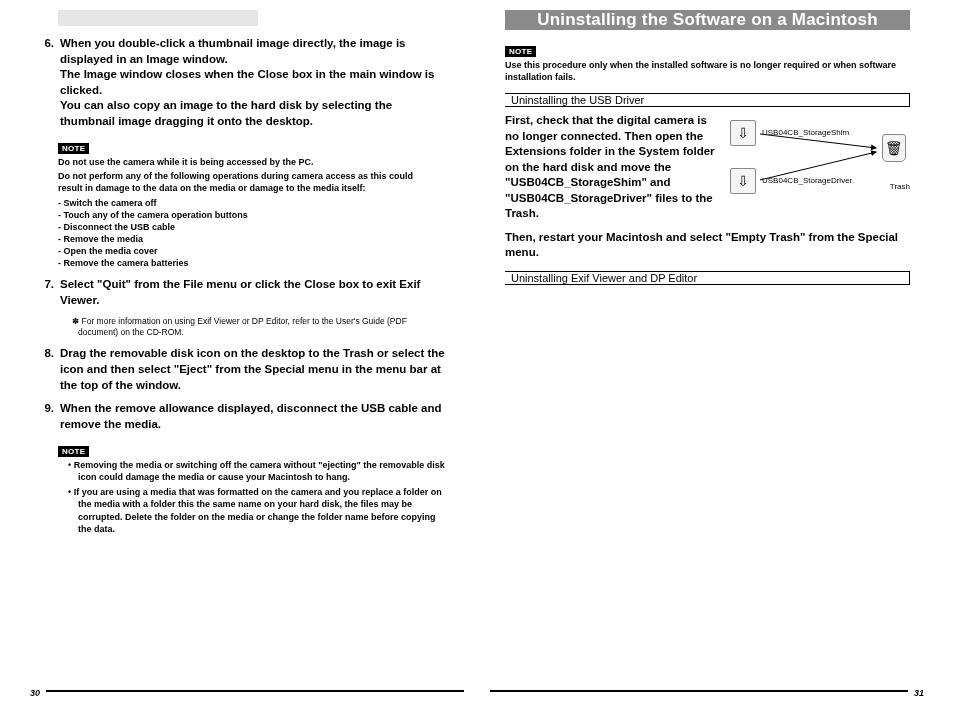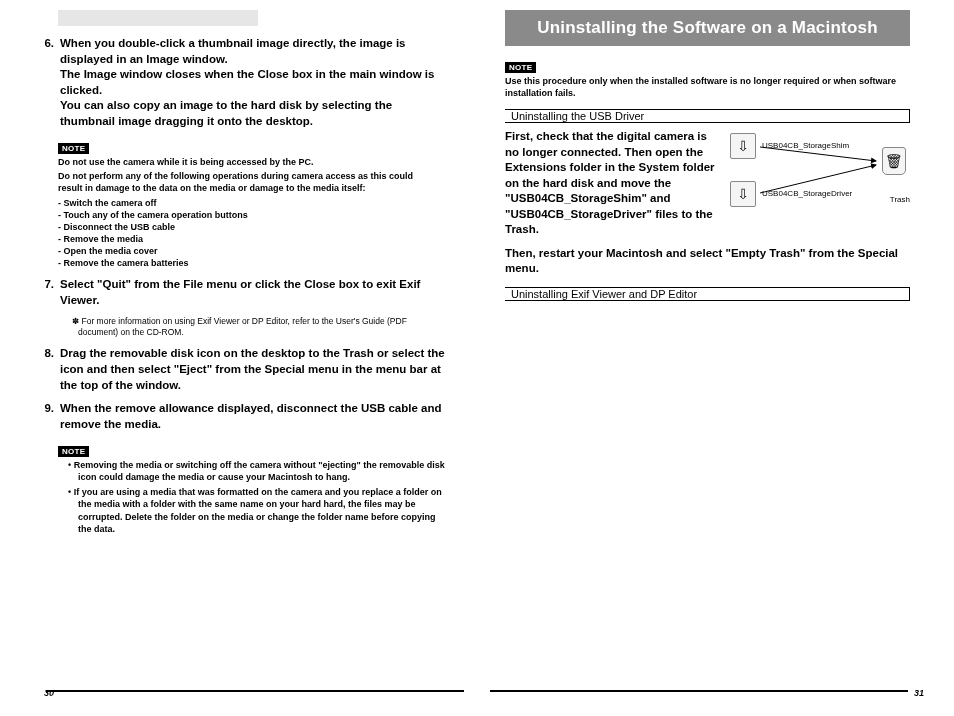--- a/index.html
+++ b/index.html
@@ -33,21 +33,21 @@
     height: 16px;
     width: 200px;
     margin-bottom: 10px;
     margin-left: 18px;
   }
   .title-bar {
     background: #8a8a8a;
     color: #fff;
     font-weight: bold;
     font-size: 17px;
-    padding: 8px 8px;
+    padding: 0 8px;
     text-align: center;
     margin-bottom: 10px;
     letter-spacing: 0.2px;
   }
   .note-badge {
     display: inline-block;
     background: #000;
     color: #fff;
     font-size: 8px;
     font-weight: bold;
@@ -112,21 +112,21 @@
   }
   .body-bold {
     font-size: 11.5px;
     font-weight: bold;
     line-height: 1.35;
     margin-bottom: 8px;
   }
   .usb-flex {
     display: flex;
     gap: 10px;
-    align-items: center;
+    align-items: flex-end;
   }
   .usb-flex .txt { flex: 1; }
   .usb-diagram {
     width: 180px;
     flex-shrink: 0;
     padding-top: 4px;
   }
   .icon-row {
     display: flex;
     align-items: center;
@@ -179,21 +179,21 @@
     position: absolute;
     bottom: 24px;
     height: 2px;
     background: #000;
   }
   .footer-rule.left { left: 46px; width: 418px; }
   .footer-rule.right { left: 490px; width: 418px; }
   .page-num-left {
     position: absolute;
     bottom: 18px;
-    left: 44px;
+    left: 30px;
     font-size: 9px;
     font-style: italic;
     font-weight: bold;
   }
   .page-num-right {
     position: absolute;
     bottom: 18px;
     right: 30px;
     font-size: 9px;
     font-style: italic;
@@ -234,21 +234,21 @@
     <div class="txt">Drag the removable disk icon on the desktop to the Trash or select the icon and then select "Eject" from the Special menu in the menu bar at the top of the window.</div>
   </div>
 
   <div class="num-item">
     <div class="num">9.</div>
     <div class="txt">When the remove allowance displayed, disconnect the USB cable and remove the media.</div>
   </div>
 
   <div class="note-badge">NOTE</div>
   <div class="bullet-note">• Removing the media or switching off the camera without "ejecting" the removable disk icon could damage the media or cause your Macintosh to hang.</div>
-  <div class="bullet-note">• If you are using a media that was formatted on the camera and you replace a folder on the media with a folder with the same name on your hard hard, the files may be corrupted. Delete the folder on the media or change the folder name before copying the data.</div>
+  <div class="bullet-note">• If you are using a media that was formatted on the camera and you replace a folder on the media with a folder this the same name on your hard disk, the files may be corrupted. Delete the folder on the media or change the folder name before copying the data.</div>
 </div>
 
 <div class="page page-right">
   <div class="title-bar">Uninstalling the Software on a Macintosh</div>
 
   <div class="note-badge" style="margin-left:0;">NOTE</div>
   <div class="note-text" style="margin-left:0;">Use this procedure only when the installed software is no longer required or when software installation fails.</div>
 
   <div class="section-header">Uninstalling the USB Driver</div>
 

